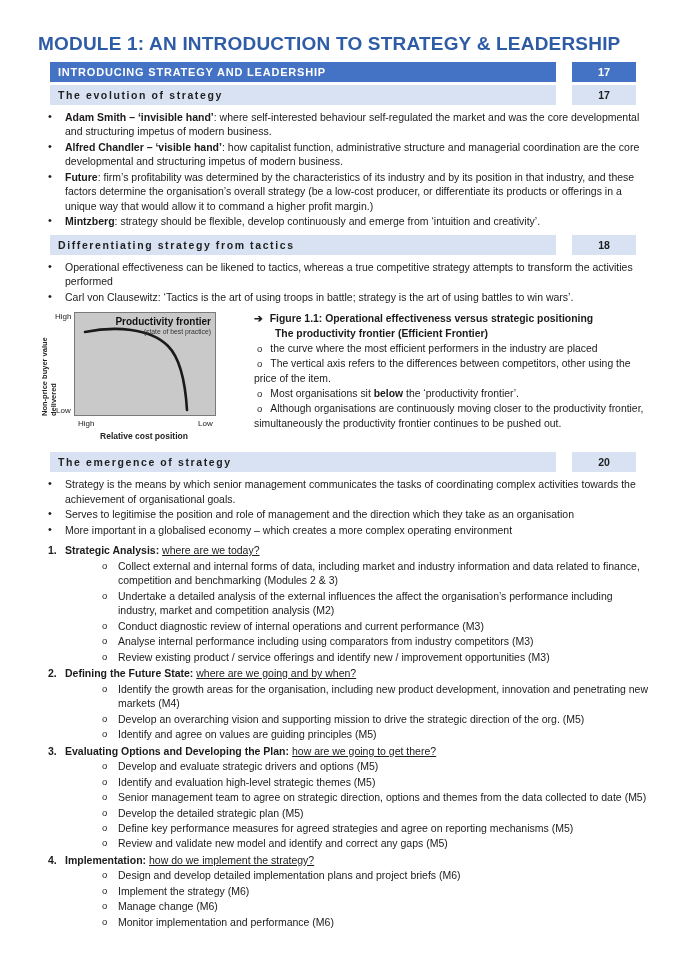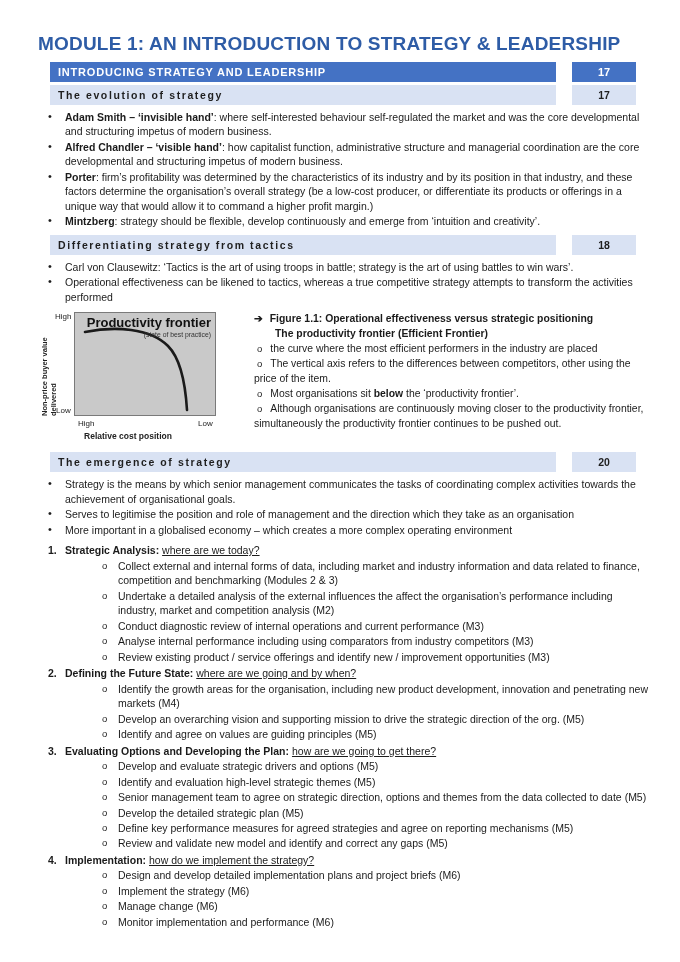--- a/index.html
+++ b/index.html
@@ -51,29 +51,29 @@
     position:absolute; left:2px; top:0; height:106px;
     writing-mode:vertical-rl; transform:rotate(180deg);
     display:flex; align-items:center; justify-content:center;
     font-size:7.5px; font-weight:bold; color:#222;
   }
   .figure .plot {
     position:absolute; left:36px; top:2px; width:140px; height:102px;
     background:#c9c9c9; border:1px solid #7a7a7a;
   }
   .figure .pf-label { position:absolute; right:4px; top:3px; text-align:right; line-height:1.15; }
-  .figure .pf-name { font-size:13px; font-weight:bold; color:#111; display:block; }
+  .figure .pf-name { font-size:10px; font-weight:bold; color:#111; display:block; }
   .figure .pf-sub { font-size:6.8px; color:#333; display:block; }
   .figure .tick { position:absolute; font-size:8px; color:#222; }
   .figure .yhigh { left:17px; top:2px; }
   .figure .ylow  { left:18px; top:96px; }
   .figure .xhigh { left:40px; top:109px; }
   .figure .xlow  { left:160px; top:109px; }
   .figure .xtitle {
-    position:absolute; left:20px; top:121px; width:140px; text-align:center;
+    position:absolute; left:36px; top:121px; width:140px; text-align:center;
     font-size:8.5px; font-weight:bold; color:#222;
   }
 
   .fig-caption { flex:1; padding-left:14px; padding-top:2px; font-size:10.4px; line-height:1.38; }
   .cap1 { font-weight:bold; }
   .cap1 .arrow { margin-right:7px; }
   .cap2 { font-weight:bold; margin-left:21px; margin-bottom:1px; }
   .figb { margin:1px 0; }
   .figb::before { content:"o"; font-size:9.5px; padding:0 8px 0 3px; }
 </style>
@@ -90,32 +90,32 @@
   </div>
 
   <div class="row section">
     <div class="main">The evolution of strategy</div>
     <div class="pg">17</div>
   </div>
 
   <ul class="l1 body-text">
     <li><b>Adam Smith – ‘invisible hand’</b><span>: where self-interested behaviour self-regulated the market and was the core developmental and structuring impetus of modern business.</span></li>
     <li><b>Alfred Chandler – ‘visible hand’</b><span>: how capitalist function, administrative structure and managerial coordination are the core developmental and structuring impetus of modern business.</span></li>
-    <li><b>Porter</b><span>: firm’s profitability was determined by the characteristics of its industry and by its position in that industry, and these factors determine the organisation’s overall strategy (be a low-cost producer, or differentiate its products or offerings in a unique way that would allow it to command a higher profit margin.)</span></li>
+    <li><b>Future</b><span>: firm’s profitability was determined by the characteristics of its industry and by its position in that industry, and these factors determine the organisation’s overall strategy (be a low-cost producer, or differentiate its products or offerings in a unique way that would allow it to command a higher profit margin.)</span></li>
     <li><b>Mintzberg</b><span>: strategy should be flexible, develop continuously and emerge from ‘intuition and creativity’.</span></li>
   </ul>
 
   <div class="row section">
     <div class="main">Differentiating strategy from tactics</div>
     <div class="pg">18</div>
   </div>
 
   <ul class="l1 body-text">
+    <li>Operational effectiveness can be likened to tactics, whereas a true competitive strategy attempts to transform the activities performed</li>
     <li>Carl von Clausewitz: ‘Tactics is the art of using troops in battle; strategy is the art of using battles to win wars’.</li>
-    <li>Operational effectiveness can be likened to tactics, whereas a true competitive strategy attempts to transform the activities performed</li>
   </ul>
 
   <div class="fig-wrap">
     <div class="figure">
       <div class="ylab">Non-price buyer value delivered</div>
       <span class="tick yhigh">High</span>
       <span class="tick ylow">Low</span>
       <div class="plot">
         <svg width="140" height="102" viewBox="0 0 140 102">
           <path d="M 10 19 C 40 13, 75 15, 93 33 C 104 44, 110 64, 112 97" fill="none" stroke="#1a1a1a" stroke-width="2.6" stroke-linecap="round"></path>

